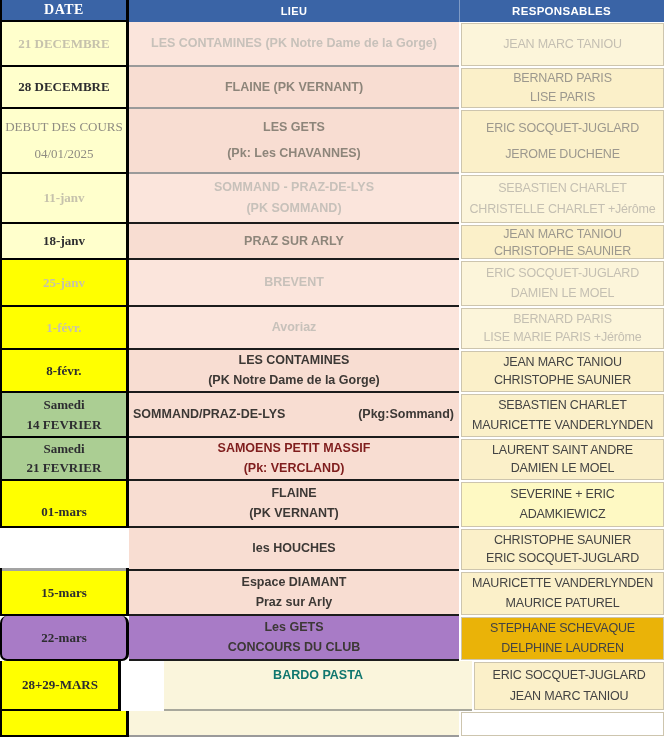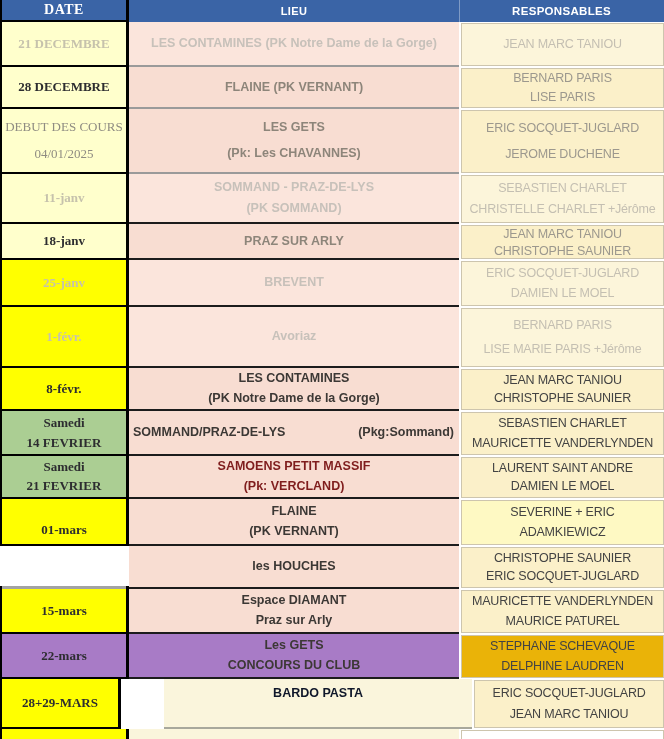--- a/index.html
+++ b/index.html
@@ -120,21 +120,21 @@
           <span class="line">25-janv</span>
         </div>
         <div class="cell cell-lieu" style="background: rgb(251, 229, 220); color: rgb(199, 193, 186); border-bottom: 2px solid rgb(28, 28, 28);">
           <span class="line">BREVENT</span>
         </div>
         <div class="cell cell-resp multi" style="background: rgb(252, 245, 218); color: rgb(196, 191, 178);">
           <span class="line">ERIC SOCQUET-JUGLARD</span>
           <span class="line">DAMIEN LE MOEL</span>
         </div>
       </div>
-      <div class="row" style="height: 61px;">
+      <div class="row" style="height: 43px;">
         <div class="cell cell-date" style="background: rgb(255, 255, 0); color: rgb(198, 194, 172);">
           <span class="line">1-févr.</span>
         </div>
         <div class="cell cell-lieu" style="background: rgb(251, 229, 220); color: rgb(199, 193, 186); border-bottom: 2px solid rgb(28, 28, 28);">
           <span class="line">Avoriaz</span>
         </div>
         <div class="cell cell-resp multi" style="background: rgb(252, 245, 218); color: rgb(196, 191, 178);">
           <span class="line">BERNARD PARIS</span>
           <span class="line">LISE MARIE  PARIS +Jérôme</span>
         </div>
@@ -214,37 +214,37 @@
         <div class="cell cell-lieu multi" style="background: rgb(248, 221, 210); color: rgb(60, 56, 53); border-bottom: 2px solid rgb(28, 28, 28);">
           <span class="line">Espace DIAMANT</span>
           <span class="line">Praz sur Arly</span>
         </div>
         <div class="cell cell-resp multi" style="background: rgb(251, 240, 201); color: rgb(67, 67, 67);">
           <span class="line">MAURICETTE VANDERLYNDEN</span>
           <span class="line">MAURICE PATUREL</span>
         </div>
       </div>
       <div class="row" style="height: 45px;">
-        <div class="cell cell-date" style="background: rgb(168, 123, 198); color: rgb(45, 45, 48);">
+        <div class="cell cell-date" style="background: rgb(168, 123, 198); color: rgb(45, 45, 48); border-radius: 7px;">
           <span class="line">22-mars</span>
         </div>
         <div class="cell cell-lieu multi" style="background: rgb(168, 123, 198); color: rgb(60, 56, 53); border-bottom: 2px solid rgb(28, 28, 28);">
           <span class="line">Les GETS</span>
           <span class="line">CONCOURS DU CLUB</span>
         </div>
         <div class="cell cell-resp multi" style="background: #eab308; color: rgb(67, 67, 67);">
           <span class="line">STEPHANE SCHEVAQUE</span>
           <span class="line">DELPHINE LAUDREN</span>
         </div>
       </div>
       <div class="row" style="height: 50px;">
         <div class="cell cell-date" style="background: rgb(255, 255, 0); color: rgb(45, 45, 48);">
           <span class="line">28+29-MARS</span>
         </div>
-        <div class="cell cell-lieu v-top" style="background: rgb(250, 245, 220); color: #0f172a; border-bottom: 2px solid rgb(168, 168, 156); margin-left: 43px;">
+        <div class="cell cell-lieu v-top" style="background: rgb(250, 245, 220); color: #0f766e; border-bottom: 2px solid rgb(168, 168, 156); margin-left: 43px;">
           <span class="line">BARDO PASTA</span>
         </div>
         <div class="cell cell-resp multi" style="background: rgb(251, 240, 201); color: rgb(67, 67, 67);">
           <span class="line">ERIC SOCQUET-JUGLARD</span>
           <span class="line">JEAN MARC TANIOU</span>
         </div>
       </div>
       <div class="row" style="height: 26px;">
         <div class="cell cell-date" style="background: rgb(255, 255, 0); color: rgb(45, 45, 48);"></div>
         <div class="cell cell-lieu" style="background: rgb(250, 245, 220); color: rgb(60, 56, 53); border-bottom: 2px solid rgb(154, 154, 154);"></div>

